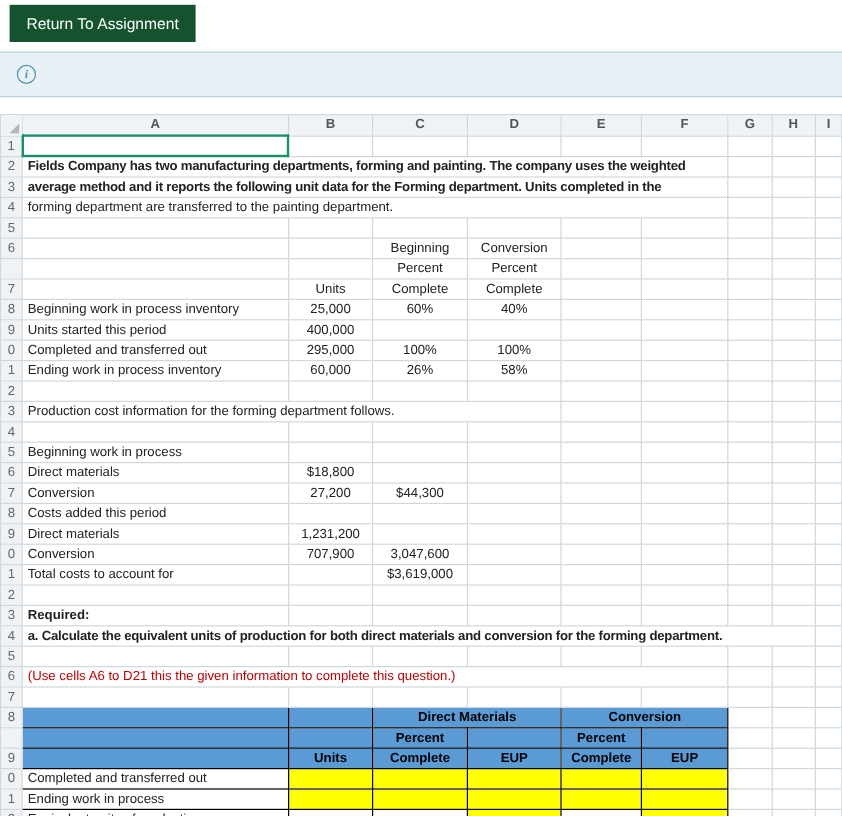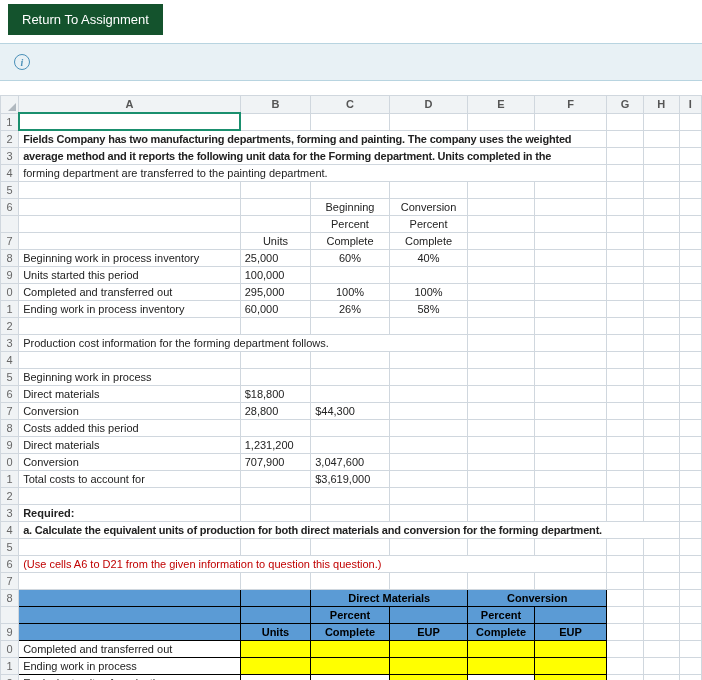--- a/index.html
+++ b/index.html
@@ -16,21 +16,21 @@
   col.cA { width: 220px; }
   col.cB { width: 70px; }
   col.cC { width: 78px; }
   col.cD { width: 78px; }
   col.cE { width: 66px; }
   col.cF { width: 72px; }
   col.cG { width: 36px; }
   col.cH { width: 36px; }
   col.cI { width: 22px; }
   td { color: #222; }
-  td.num { text-align: left; }
+  td.num { text-align: center; }
   td.ctr { text-align: center; }
   .redtxt { color: #c00000; }
   .bluehdr { background: #5b9bd5; color: #000; text-align: center; font-weight: 600; border: 1px solid #000 !important; }
   .blackborder { border: 1px solid #000 !important; }
   .yellow { background: #ffff00; }
   .selcell { border: 2px solid #1a8f6e !important; }
   .thin { letter-spacing: -0.2px; font-weight: bold; }
   .corner { background: #f0f3f5; position: relative; }
   .corner::after { content: ""; position: absolute; right: 2px; bottom: 2px; width: 0; height: 0; border-left: 8px solid transparent; border-bottom: 8px solid #b0b8bf; }
 </style>
@@ -163,21 +163,21 @@
           <td class="ctr">40%</td>
           <td></td>
           <td></td>
           <td></td>
           <td></td>
           <td></td>
         </tr>
 <tr>
           <td class="rowhdr">9</td>
   <td>Units started this period</td>
-          <td class="num">100,000</td>
+          <td class="num">400,000</td>
           <td></td>
           <td></td>
           <td></td>
           <td></td>
           <td></td>
           <td></td>
           <td></td>
         </tr>
 <tr>
           <td class="rowhdr">0</td>
@@ -256,21 +256,21 @@
           <td></td>
           <td></td>
           <td></td>
           <td></td>
           <td></td>
           <td></td>
         </tr>
 <tr>
           <td class="rowhdr">7</td>
   <td>  Conversion</td>
-          <td class="num">28,800</td>
+          <td class="num">27,200</td>
           <td class="num">$44,300</td>
           <td></td>
           <td></td>
           <td></td>
           <td></td>
           <td></td>
           <td></td>
         </tr>
 <tr>
           <td class="rowhdr">8</td>
@@ -356,21 +356,21 @@
           <td></td>
           <td></td>
           <td></td>
           <td></td>
           <td></td>
           <td></td>
           <td></td>
         </tr>
 <tr>
           <td class="rowhdr">6</td>
-  <td colspan="6" class="redtxt">(Use cells A6 to D21 from the given information to question this question.)</td>
+  <td colspan="6" class="redtxt">(Use cells A6 to D21 this the given information to complete this question.)</td>
           <td></td>
           <td></td>
           <td></td>
         </tr>
 <tr>
           <td class="rowhdr">7</td>
   <td></td>
           <td></td>
           <td></td>
           <td></td>

